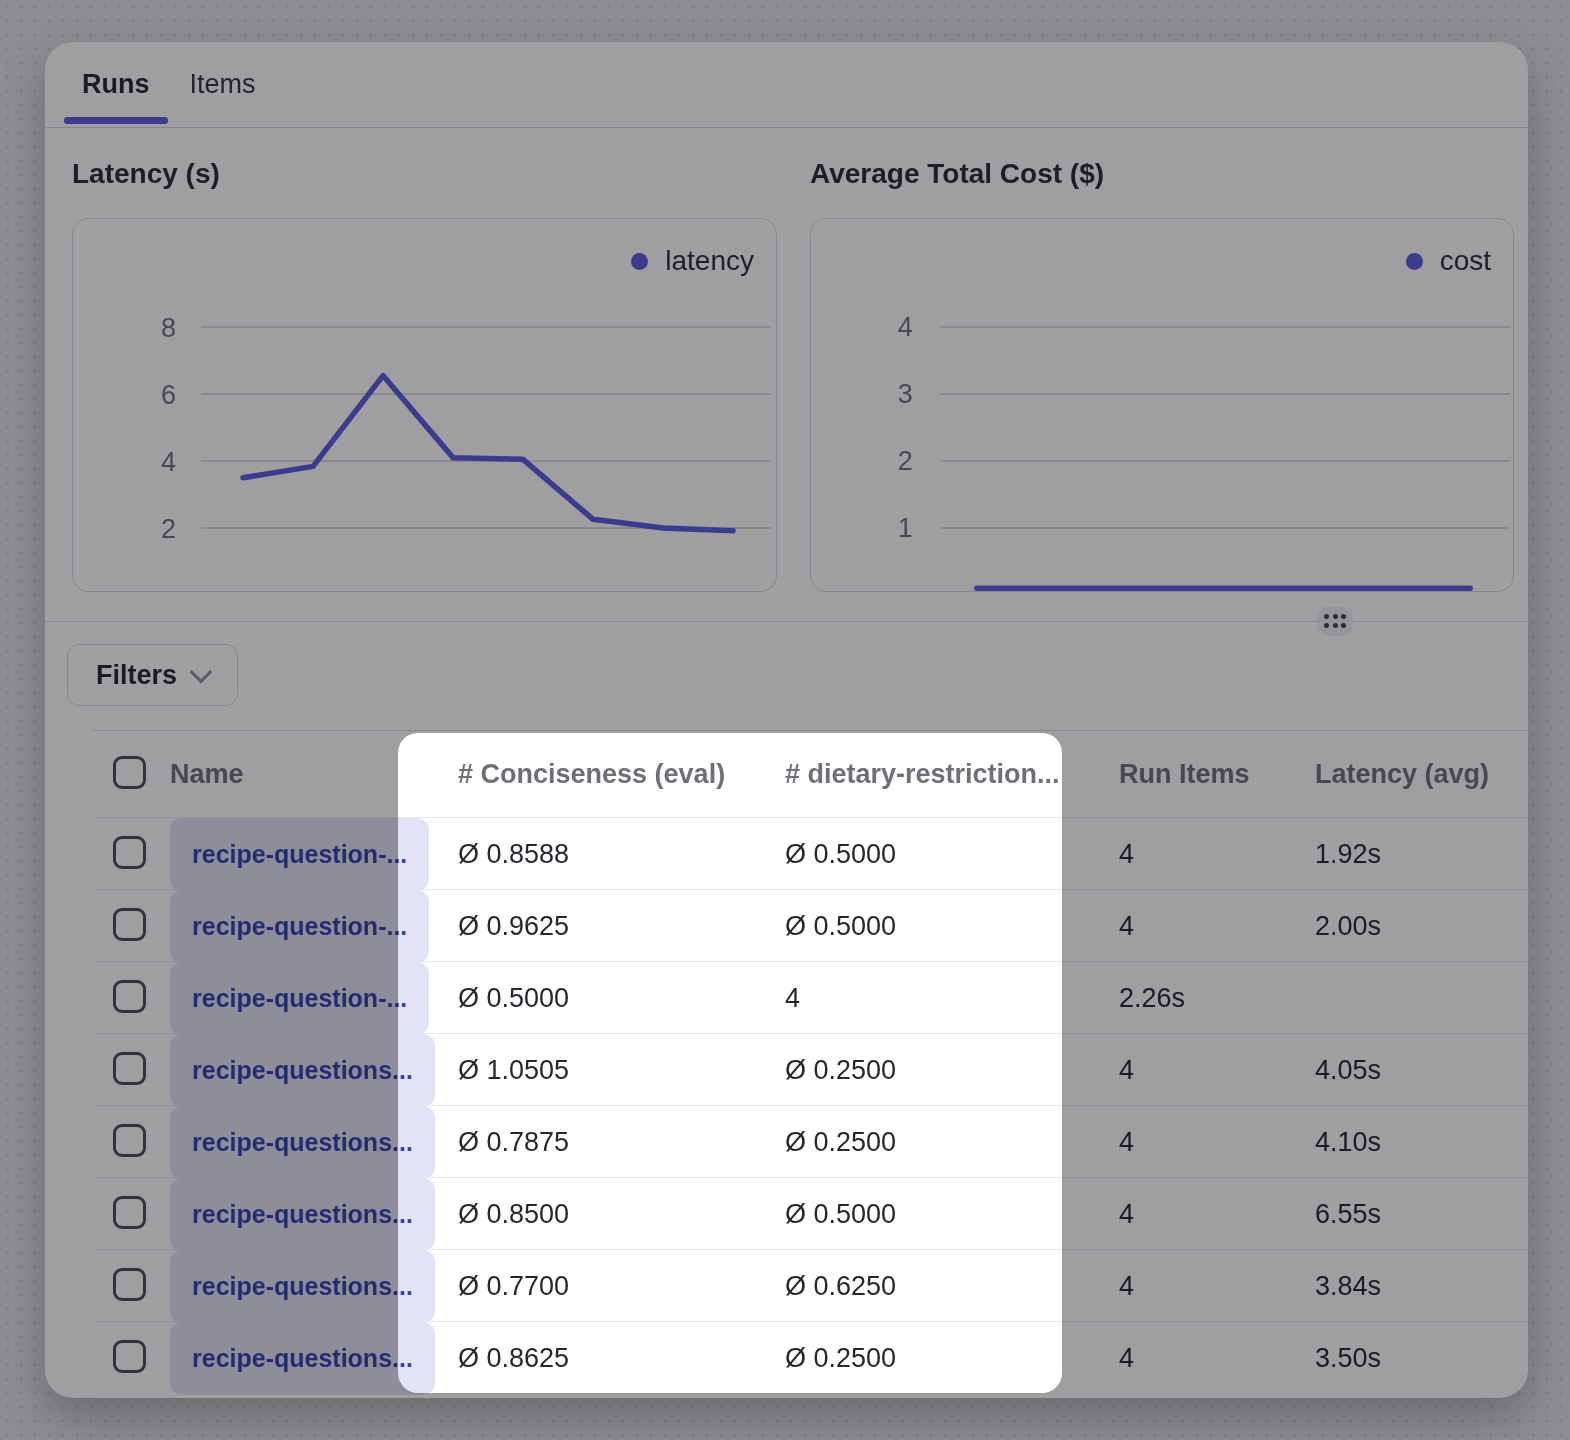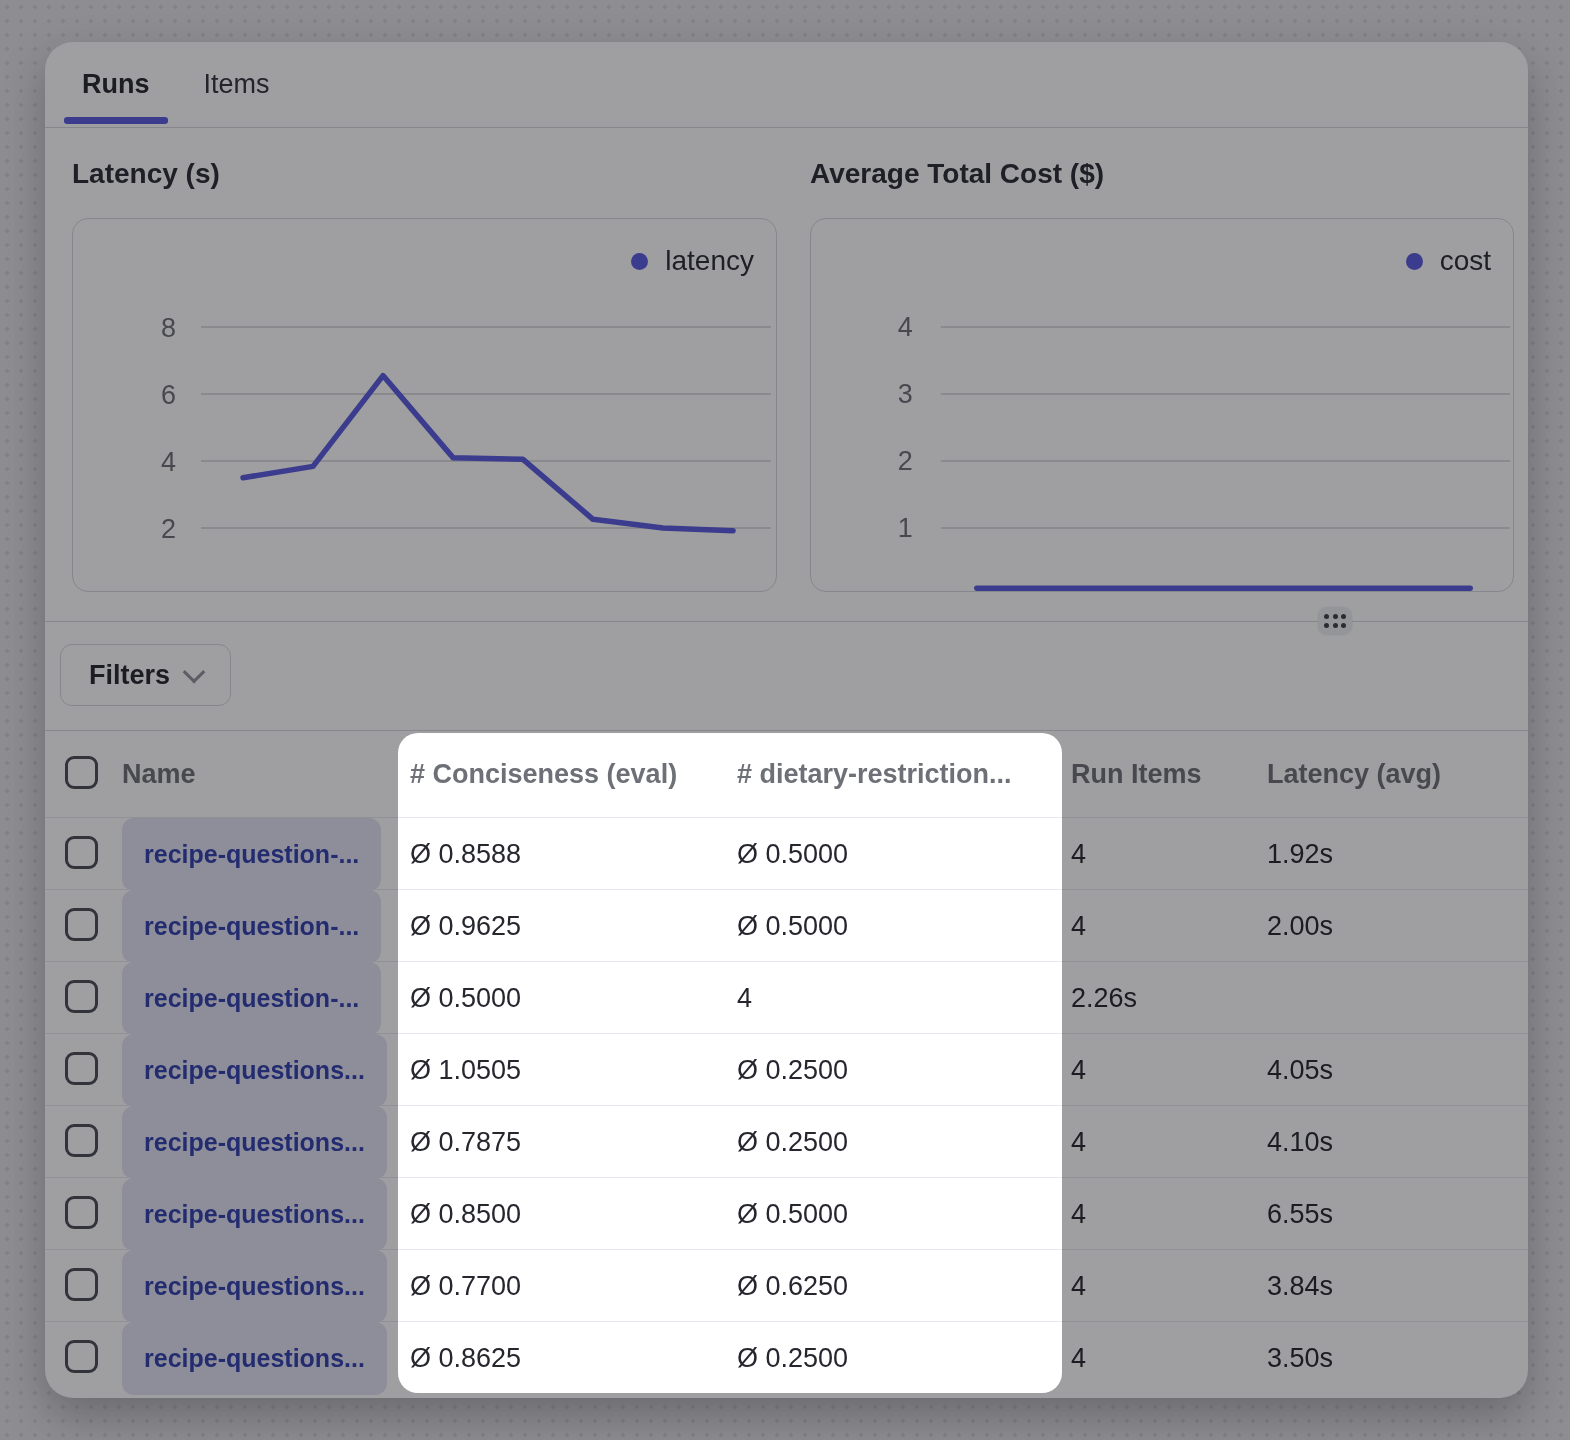--- a/index.html
+++ b/index.html
@@ -14,21 +14,21 @@
     background-image:radial-gradient(circle, rgba(40,40,50,0.10) 1.6px, transparent 1.6px);
     background-size:14px 14px;
   }
   .card{
     position:absolute;left:45px;top:42px;width:1483px;height:1356px;
     background:var(--card_bg,#fff);border-radius:28px;overflow:hidden;
     box-shadow:0 18px 44px rgba(25,25,35,0.30);
   }
   
   .tabs-bar{
-    height:86px;display:flex;align-items:stretch;gap:18px;
+    height:86px;display:flex;align-items:stretch;gap:4px;
     padding-left:19px;border-bottom:1.5px solid var(--border,#d6d7dc);
     box-sizing:border-box;
   }
   .tab{
     position:relative;display:flex;align-items:center;padding:0 18px;
     font-size:27px;font-weight:600;color:var(--text_dark,#26272e);cursor:pointer;
   }
   .tab.inactive{font-weight:500;color:#32333c;}
   .tab-underline{
     position:absolute;left:0;right:0;bottom:3px;height:7px;border-radius:3px;
@@ -61,36 +61,37 @@
   }
   .legend-dot{width:17px;height:17px;border-radius:50%;background:var(--accent,#5a5ae0);}
   .grip{
     position:absolute;left:1273px;bottom:-14px;width:34px;height:28px;border-radius:9px;
     background:var(--grip_bg,#edeef2);display:flex;align-items:center;justify-content:center;
     z-index:3;cursor:grab;box-shadow:0 0 0 1px rgba(0,0,0,0.03);
   }
   .grip-dots{width:22px;display:flex;flex-wrap:wrap;gap:3.5px;justify-content:center;}
   .grip-dots b{width:5px;height:5px;border-radius:50%;background:#3f4046;}
   
-  .filters-row{height:108px;box-sizing:border-box;padding:22px 0 0 15px;}
+  .filters-row{height:108px;box-sizing:border-box;padding:22px 0 0 22px;}
   .filters-btn{
     display:inline-flex;align-items:center;height:62px;padding:0 28px;gap:16px;
     background:var(--card_bg,#fff);border:1.5px solid var(--border,#d6d7dc);border-radius:12px;
     font-family:"Liberation Sans",sans-serif;font-size:27px;font-weight:600;color:var(--text_dark,#26272e);
     cursor:pointer;
   }
   .chevron{
     display:inline-block;width:13px;height:13px;
     border-right:3px solid #8f919c;border-bottom:3px solid #8f919c;
     transform:rotate(45deg) translate(-2px,-2px);
   }
   
   .thead,.trow{
     display:grid;grid-template-columns:77px 288px 327px 334px 196px 1fr;
     align-items:center;
+    margin-left:48px;
   }
   .thead{
     height:88px;border-top:1.5px solid var(--border,#d6d7dc);
     border-bottom:1.5px solid var(--row_border,#e7e8ee);box-sizing:border-box;
   }
   .th{font-size:27px;font-weight:600;color:var(--text_muted,#6e7077);white-space:nowrap;overflow:hidden;}
   .trow{height:72px;border-bottom:1.5px solid var(--row_border,#e7e8ee);box-sizing:border-box;}
   .trow:last-child{border-bottom:none;}
   .td{font-size:27px;color:var(--text_dark,#26272e);white-space:nowrap;}
   .checkbox{

